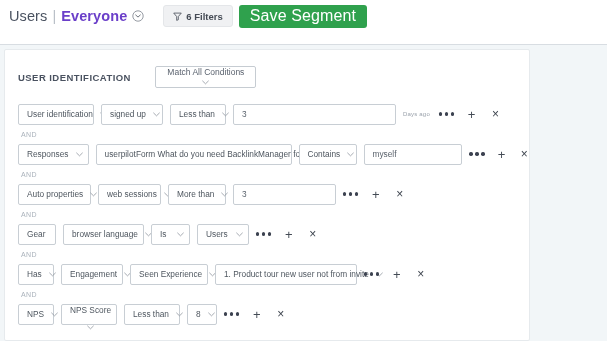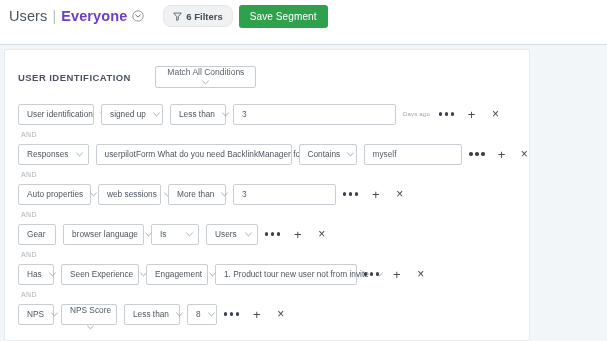--- a/index.html
+++ b/index.html
@@ -50,41 +50,41 @@
     flex: none;
   }
   .chev-circle svg { display: block; }
 
   .filters-pill {
     margin-left: 19px;
     height: 22px;
     box-sizing: border-box;
     background: #f0f1f3;
     border: 1px solid #e4e6e9;
-    border-radius: 8px;
+    border-radius: 3px;
     display: flex;
     align-items: center;
     gap: 4px;
     padding: 0 9px;
     font-size: 9.5px;
     font-weight: 700;
     color: #454b55;
     cursor: pointer;
   }
   .funnel { display:block; }
 
   .save-btn {
     margin-left: 6px;
     height: 23px;
     box-sizing: border-box;
     background: #2fa14d;
     border: none;
     border-radius: 3px;
     color: #ffffff;
-    font-size: 10px;
+    font-size: 16px;
     font-family: "Liberation Sans", sans-serif;
     padding: 0 11px;
     cursor: pointer;
     letter-spacing: .1px;
   }
 
   
   .canvas {
     height: 296px;
     background: #f2f6f8;
@@ -351,21 +351,21 @@
             <span><svg class="caret" width="7" height="5" viewBox="0 0 8 5">
                 <path d="M0.7 0.8 L4 4 L7.3 0.8" fill="none" stroke="#8d949d" stroke-width="0.9" stroke-linecap="round" stroke-linejoin="round"></path>
               </svg></span>
           </div>
           <div class="ctl" style="width: 81px;">
             <span>browser language</span>
             <span><svg class="caret" width="7" height="5" viewBox="0 0 8 5">
                 <path d="M0.7 0.8 L4 4 L7.3 0.8" fill="none" stroke="#8d949d" stroke-width="0.9" stroke-linecap="round" stroke-linejoin="round"></path>
               </svg></span>
           </div>
-          <div class="ctl" style="width: 48px;">
+          <div class="ctl" style="width: 39px;">
             <span>Is</span>
             <span><svg class="caret" width="7" height="5" viewBox="0 0 8 5">
                 <path d="M0.7 0.8 L4 4 L7.3 0.8" fill="none" stroke="#8d949d" stroke-width="0.9" stroke-linecap="round" stroke-linejoin="round"></path>
               </svg></span>
           </div>
           <div class="ctl" style="width: 52px;">
             <span>Users</span>
             <span><svg class="caret" width="7" height="5" viewBox="0 0 8 5">
                 <path d="M0.7 0.8 L4 4 L7.3 0.8" fill="none" stroke="#8d949d" stroke-width="0.9" stroke-linecap="round" stroke-linejoin="round"></path>
               </svg></span>
@@ -379,32 +379,32 @@
           <span class="icon-btn x">×</span>
         </div>
         <div class="and-label">AND</div>
         <div class="row">
           <div class="ctl" style="width: 36px;">
             <span>Has</span>
             <span><svg class="caret" width="7" height="5" viewBox="0 0 8 5">
                 <path d="M0.7 0.8 L4 4 L7.3 0.8" fill="none" stroke="#8d949d" stroke-width="0.9" stroke-linecap="round" stroke-linejoin="round"></path>
               </svg></span>
           </div>
+          <div class="ctl" style="width: 62px;">
+            <span>Engagement</span>
+            <span><svg class="caret" width="7" height="5" viewBox="0 0 8 5">
+                <path d="M0.7 0.8 L4 4 L7.3 0.8" fill="none" stroke="#8d949d" stroke-width="0.9" stroke-linecap="round" stroke-linejoin="round"></path>
+              </svg></span>
+          </div>
           <div class="ctl" style="width: 78px;">
             <span>Seen Experience</span>
             <span><svg class="caret" width="7" height="5" viewBox="0 0 8 5">
                 <path d="M0.7 0.8 L4 4 L7.3 0.8" fill="none" stroke="#8d949d" stroke-width="0.9" stroke-linecap="round" stroke-linejoin="round"></path>
               </svg></span>
           </div>
-          <div class="ctl" style="width: 62px;">
-            <span>Engagement</span>
-            <span><svg class="caret" width="7" height="5" viewBox="0 0 8 5">
-                <path d="M0.7 0.8 L4 4 L7.3 0.8" fill="none" stroke="#8d949d" stroke-width="0.9" stroke-linecap="round" stroke-linejoin="round"></path>
-              </svg></span>
-          </div>
           <div class="ctl" style="width: 142px;">
             <span>1. Product tour new user not from invite</span>
             <span><svg class="caret" width="7" height="5" viewBox="0 0 8 5">
                 <path d="M0.7 0.8 L4 4 L7.3 0.8" fill="none" stroke="#8d949d" stroke-width="0.9" stroke-linecap="round" stroke-linejoin="round"></path>
               </svg></span>
           </div>
           <span class="dots">
             <i></i>
             <i></i>
             <i></i>

